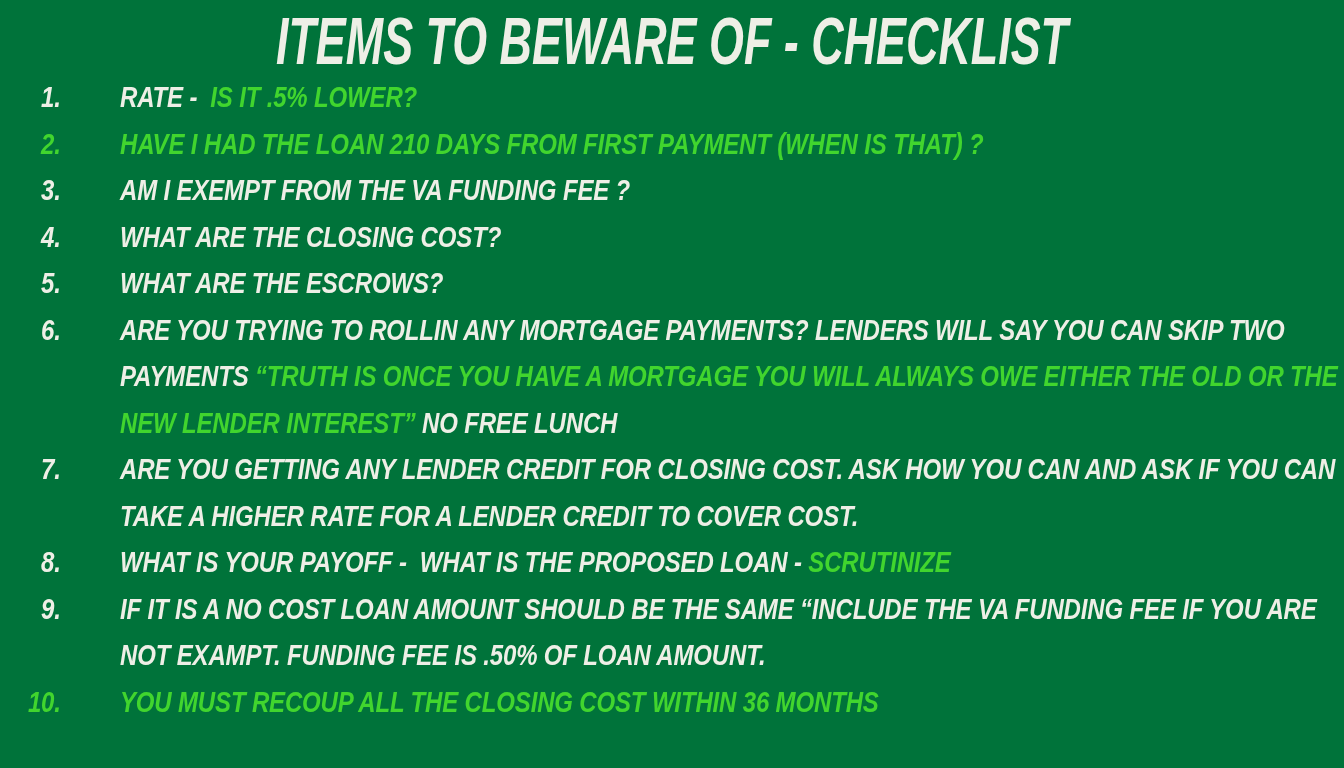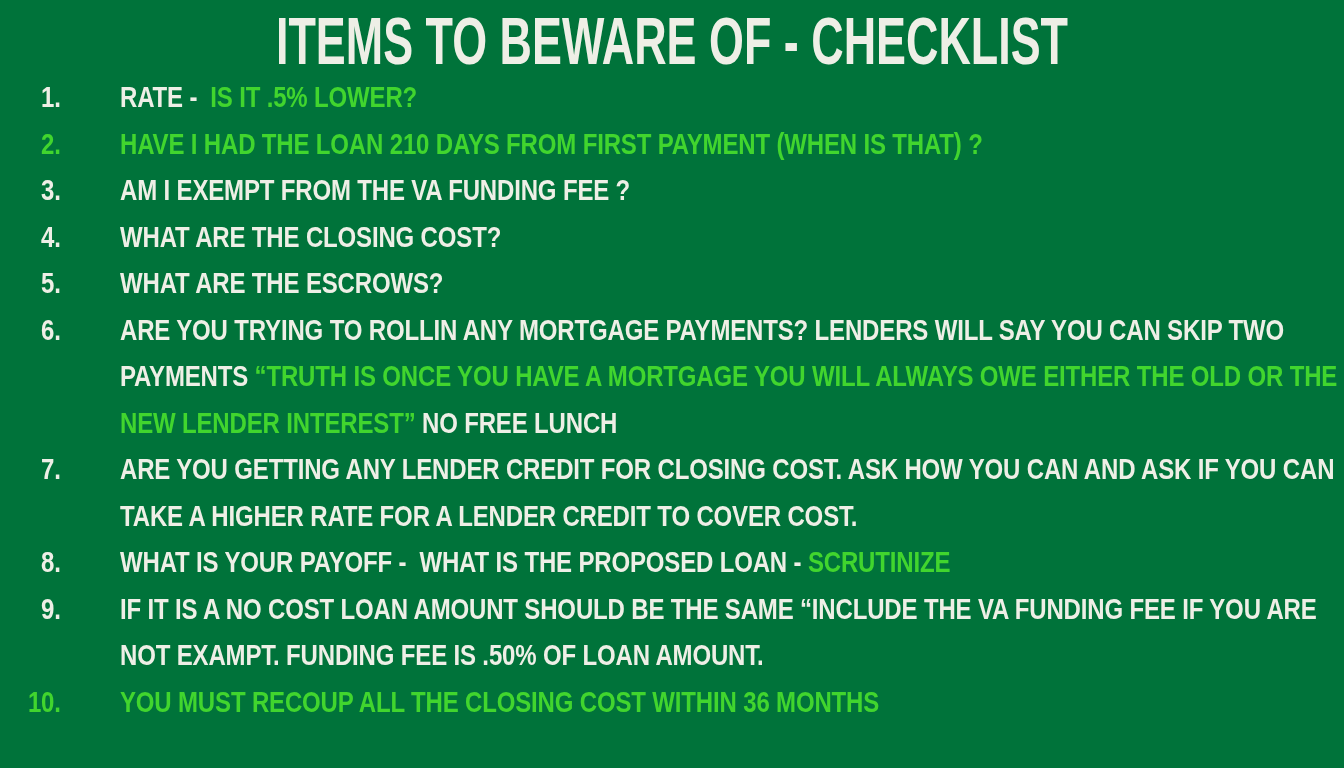--- a/index.html
+++ b/index.html
@@ -12,20 +12,21 @@
     overflow: hidden;
     background: var(--bg, #00733A);
     font-family: "Liberation Sans", sans-serif;
     font-weight: 700;
     -webkit-font-smoothing: antialiased;
   }
   .slide {
     width: 1344px;
     height: 768px;
     position: relative;
+    font-style: italic;
   }
   .title {
     margin: 0;
     padding-top: 8px;
     width: 1344px;
     font-size: 66px;
     line-height: 66px;
     text-align: center;
     white-space: nowrap;
     color: var(--white, #EEEFE6);

